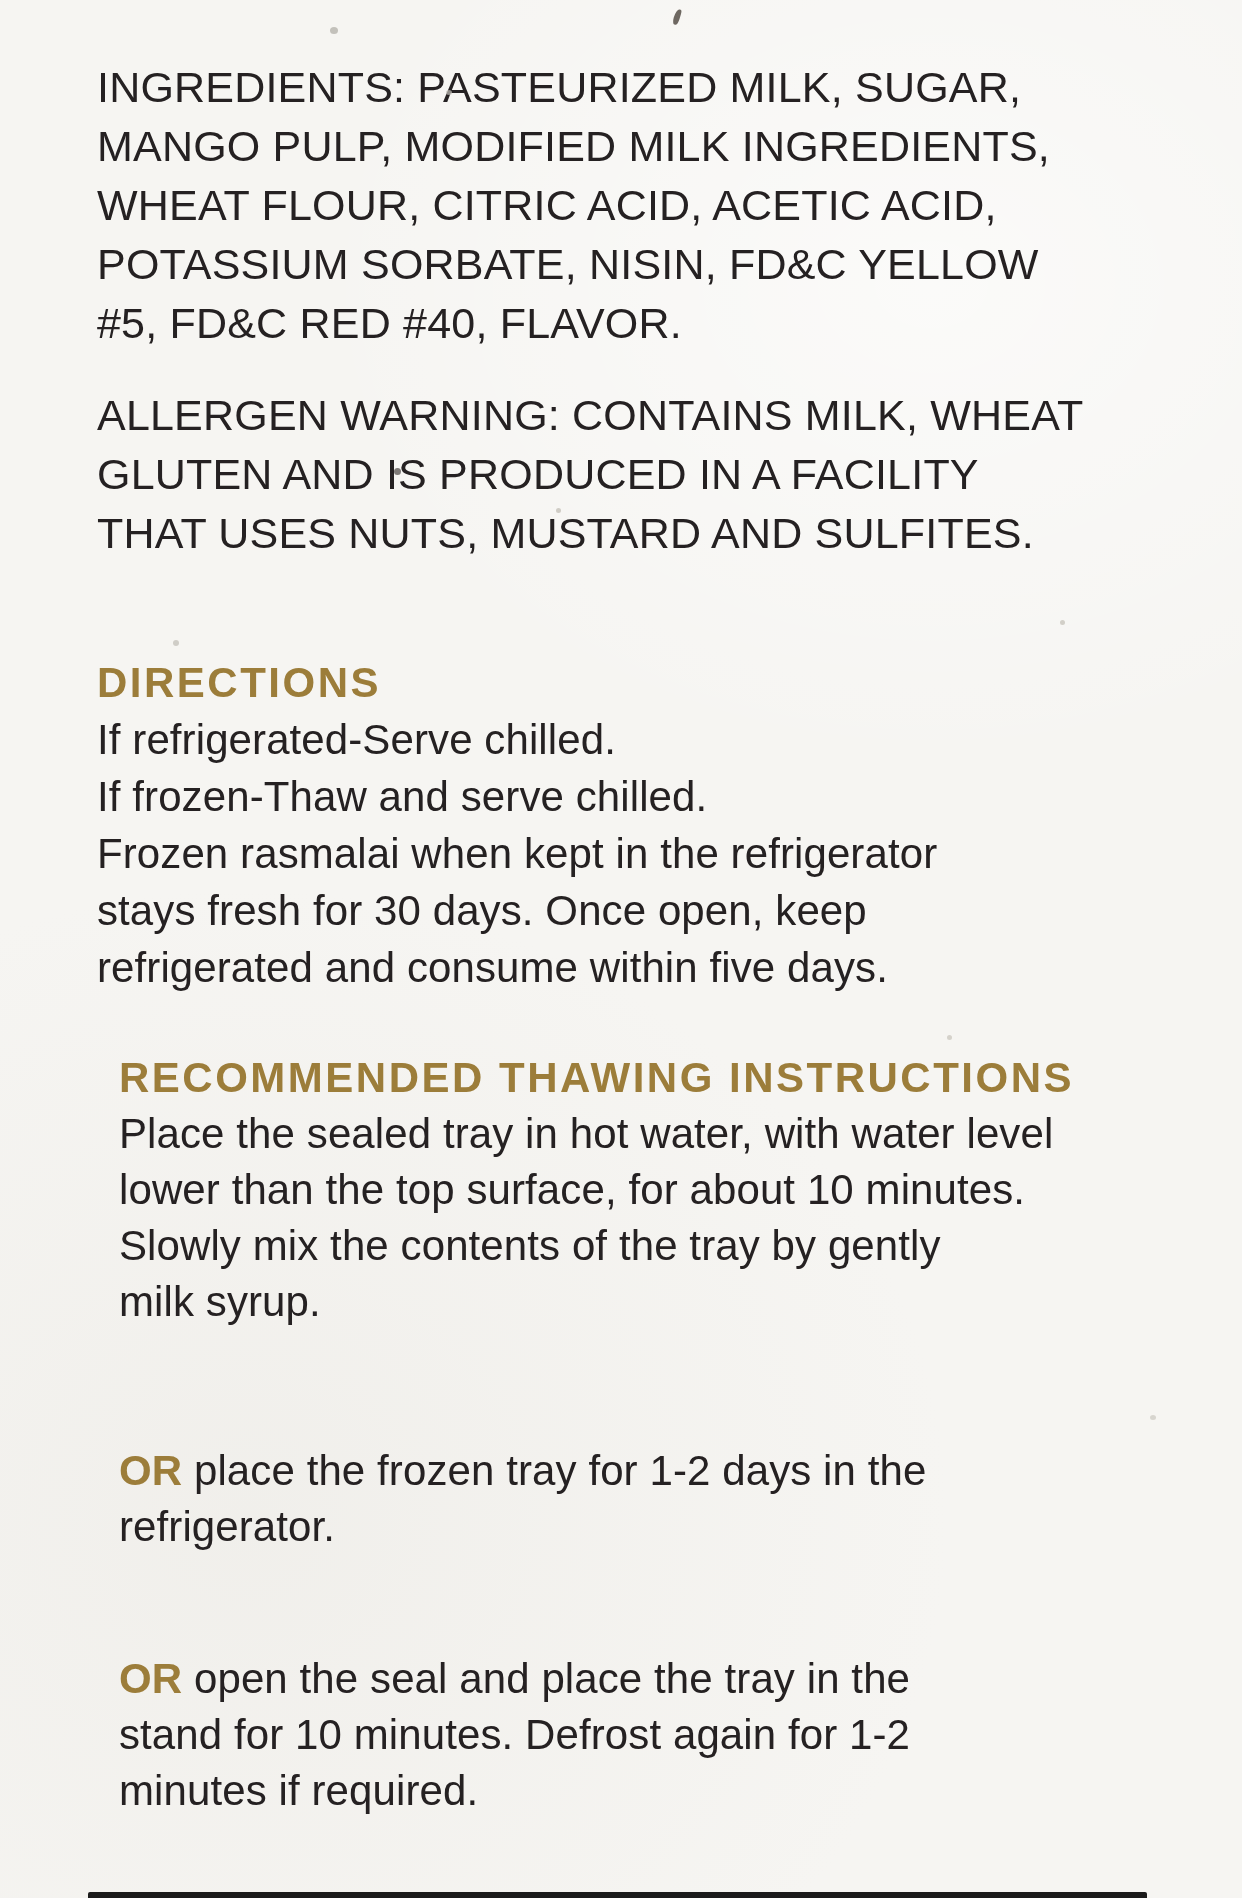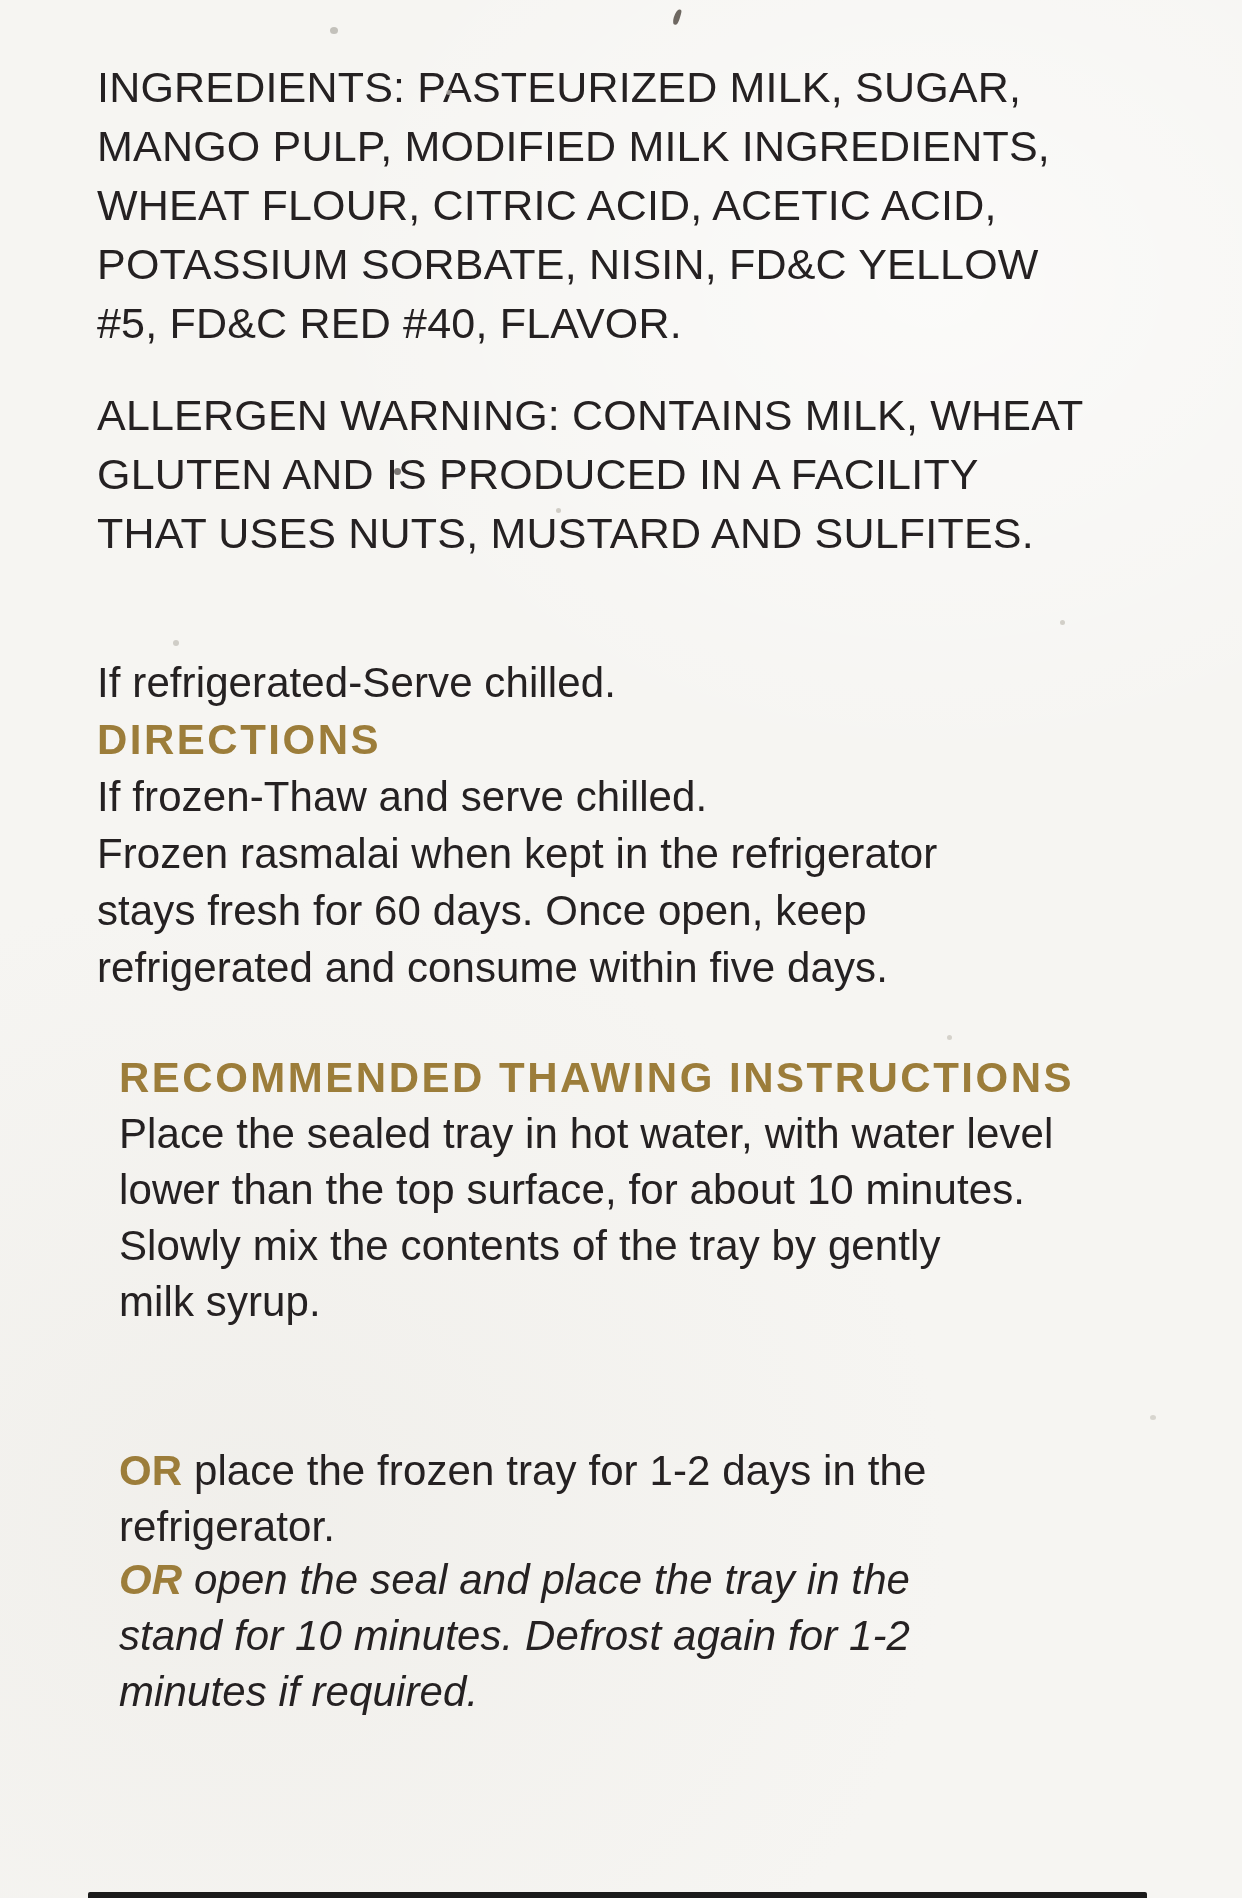--- a/index.html
+++ b/index.html
@@ -36,21 +36,21 @@
     letter-spacing: 2.5px;
     font-size: 42px;
   }
   .gold-prefix { color: #9c7d3a; font-weight: 700; }
 
   #ingredients { top: 58px; }
   #allergen    { top: 386px; }
   #directions  { top: 654px; }
   #thawing     { top: 1050px; }
   #or1         { top: 1443px; }
-  #or2         { top: 1552px; font-style: italic; }
+  #or2         { top: 1651px; }
 
   .bottom-band {
     position: absolute;
     left: 88px;
     top: 1892px;
     width: 1059px;
     height: 6px;
     background: #1b1b1b;
     border-radius: 2px 2px 0 0;
   }
@@ -82,25 +82,25 @@
   <div class="line">#5, FD&amp;C RED #40, FLAVOR.</div>
 </section>
 
 <section id="allergen" class="para caps">
   <div class="line"><span class="bold">ALLERGEN WARNING:</span><span> CONTAINS MILK, WHEAT</span></div>
   <div class="line">GLUTEN AND IS PRODUCED IN A FACILITY</div>
   <div class="line">THAT USES NUTS, MUSTARD AND SULFITES.</div>
 </section>
 
 <section id="directions" class="para bodytxt">
+  <div class="line gold-heading">DIRECTIONS</div>
   <div class="line">If refrigerated-Serve chilled.</div>
-  <div class="line gold-heading">DIRECTIONS</div>
   <div class="line">If frozen-Thaw and serve chilled.</div>
   <div class="line">Frozen rasmalai when kept in the refrigerator</div>
-  <div class="line">stays fresh for 60 days. Once open, keep</div>
+  <div class="line">stays fresh for 30 days. Once open, keep</div>
   <div class="line">refrigerated and consume within five days.</div>
 </section>
 
 <section id="thawing" class="para bodytxt tight">
   <div class="line gold-heading">RECOMMENDED THAWING INSTRUCTIONS</div>
   <div class="line">Place the sealed tray in hot water, with water level</div>
   <div class="line">lower than the top surface, for about 10 minutes.</div>
   <div class="line">Slowly mix the contents of the tray by gently</div>
   <div class="line">milk syrup.</div>
 </section>

